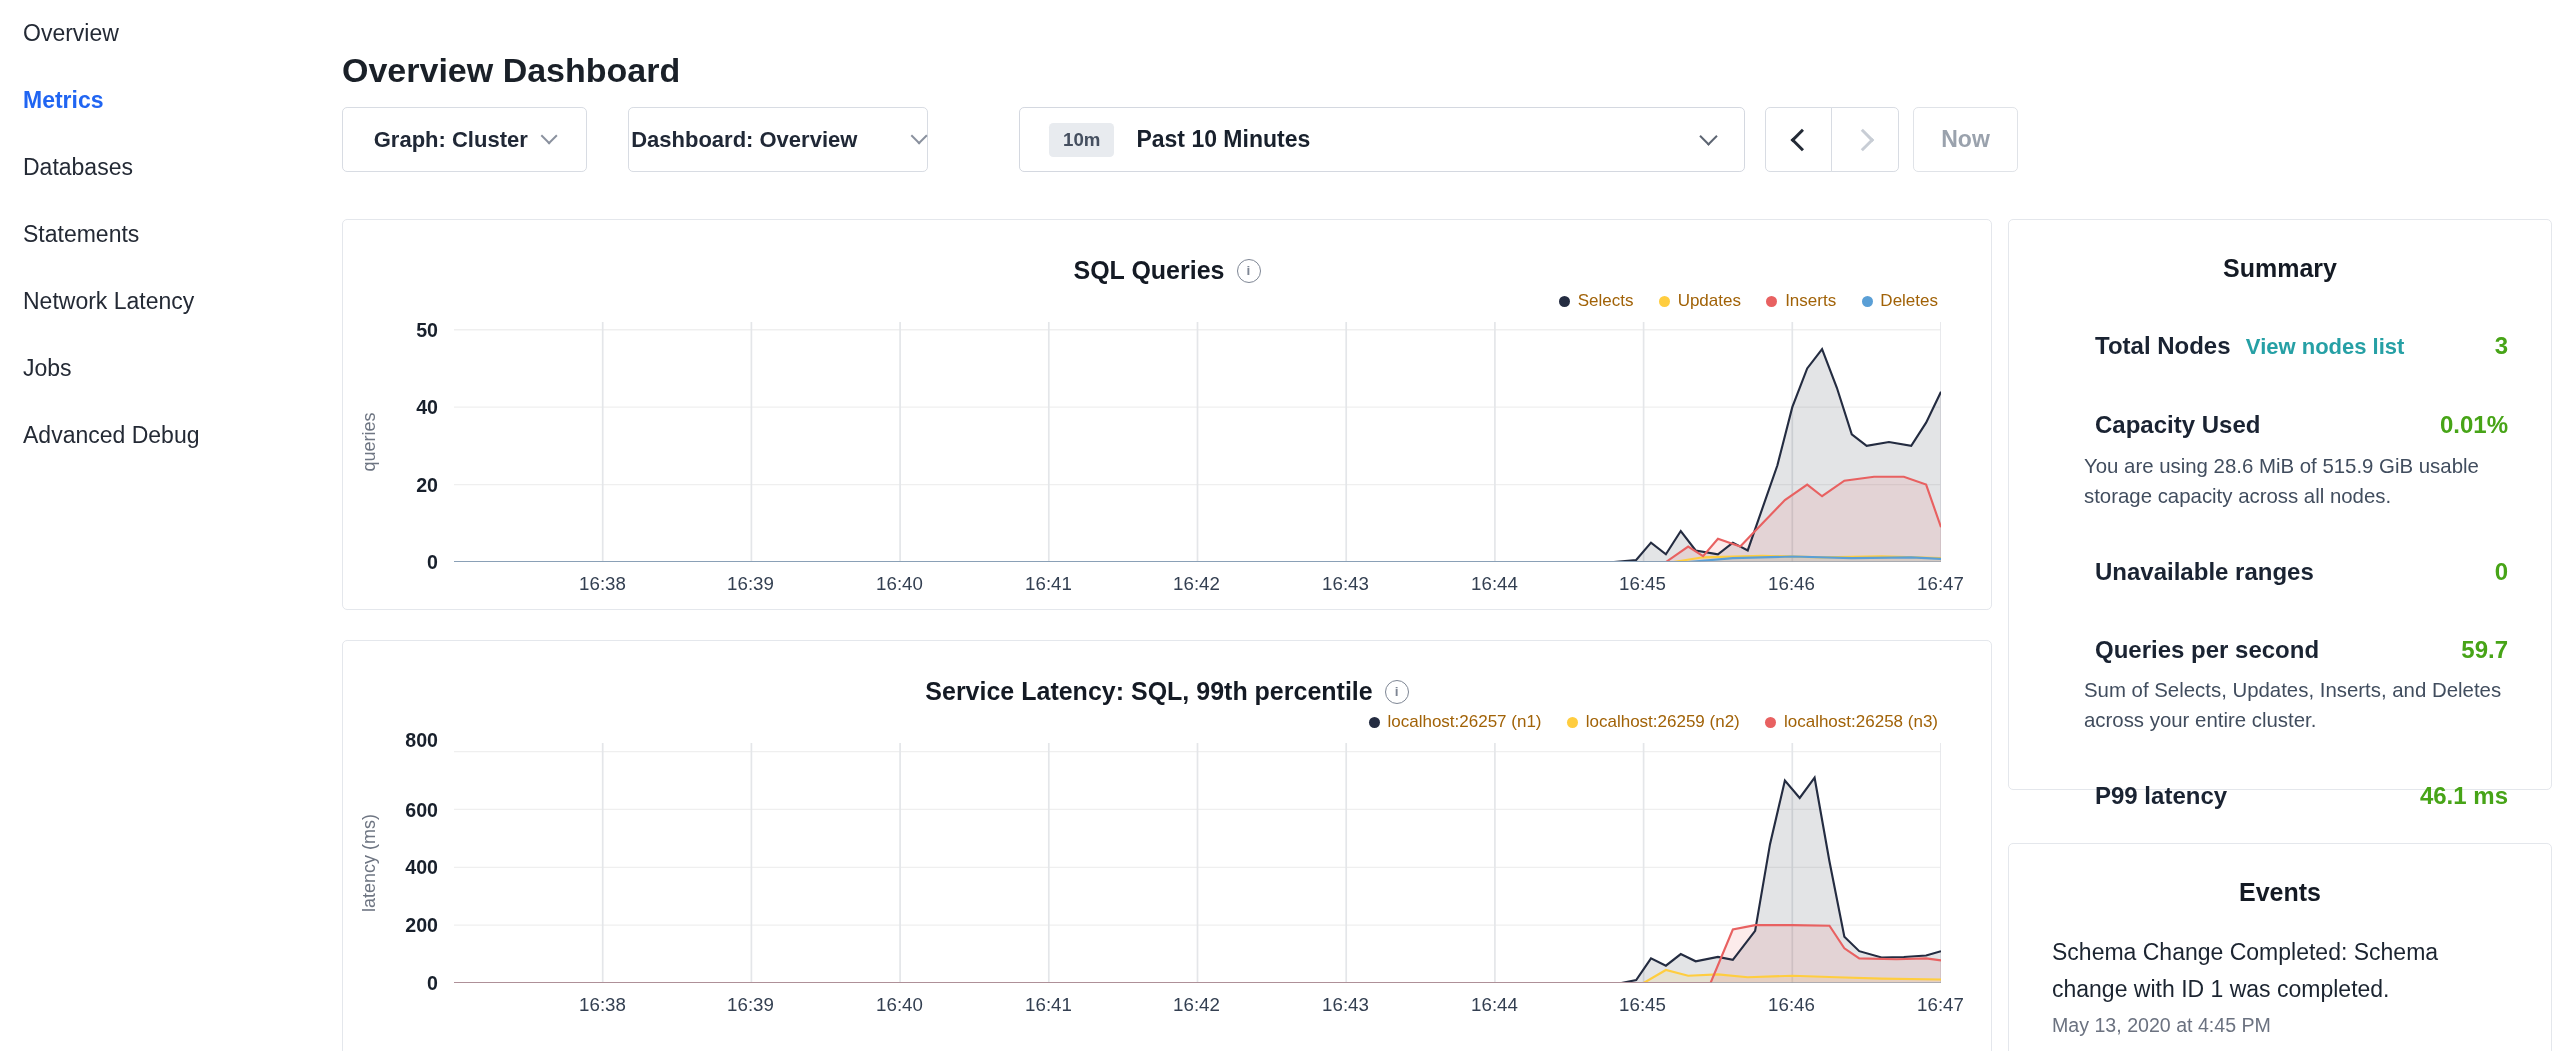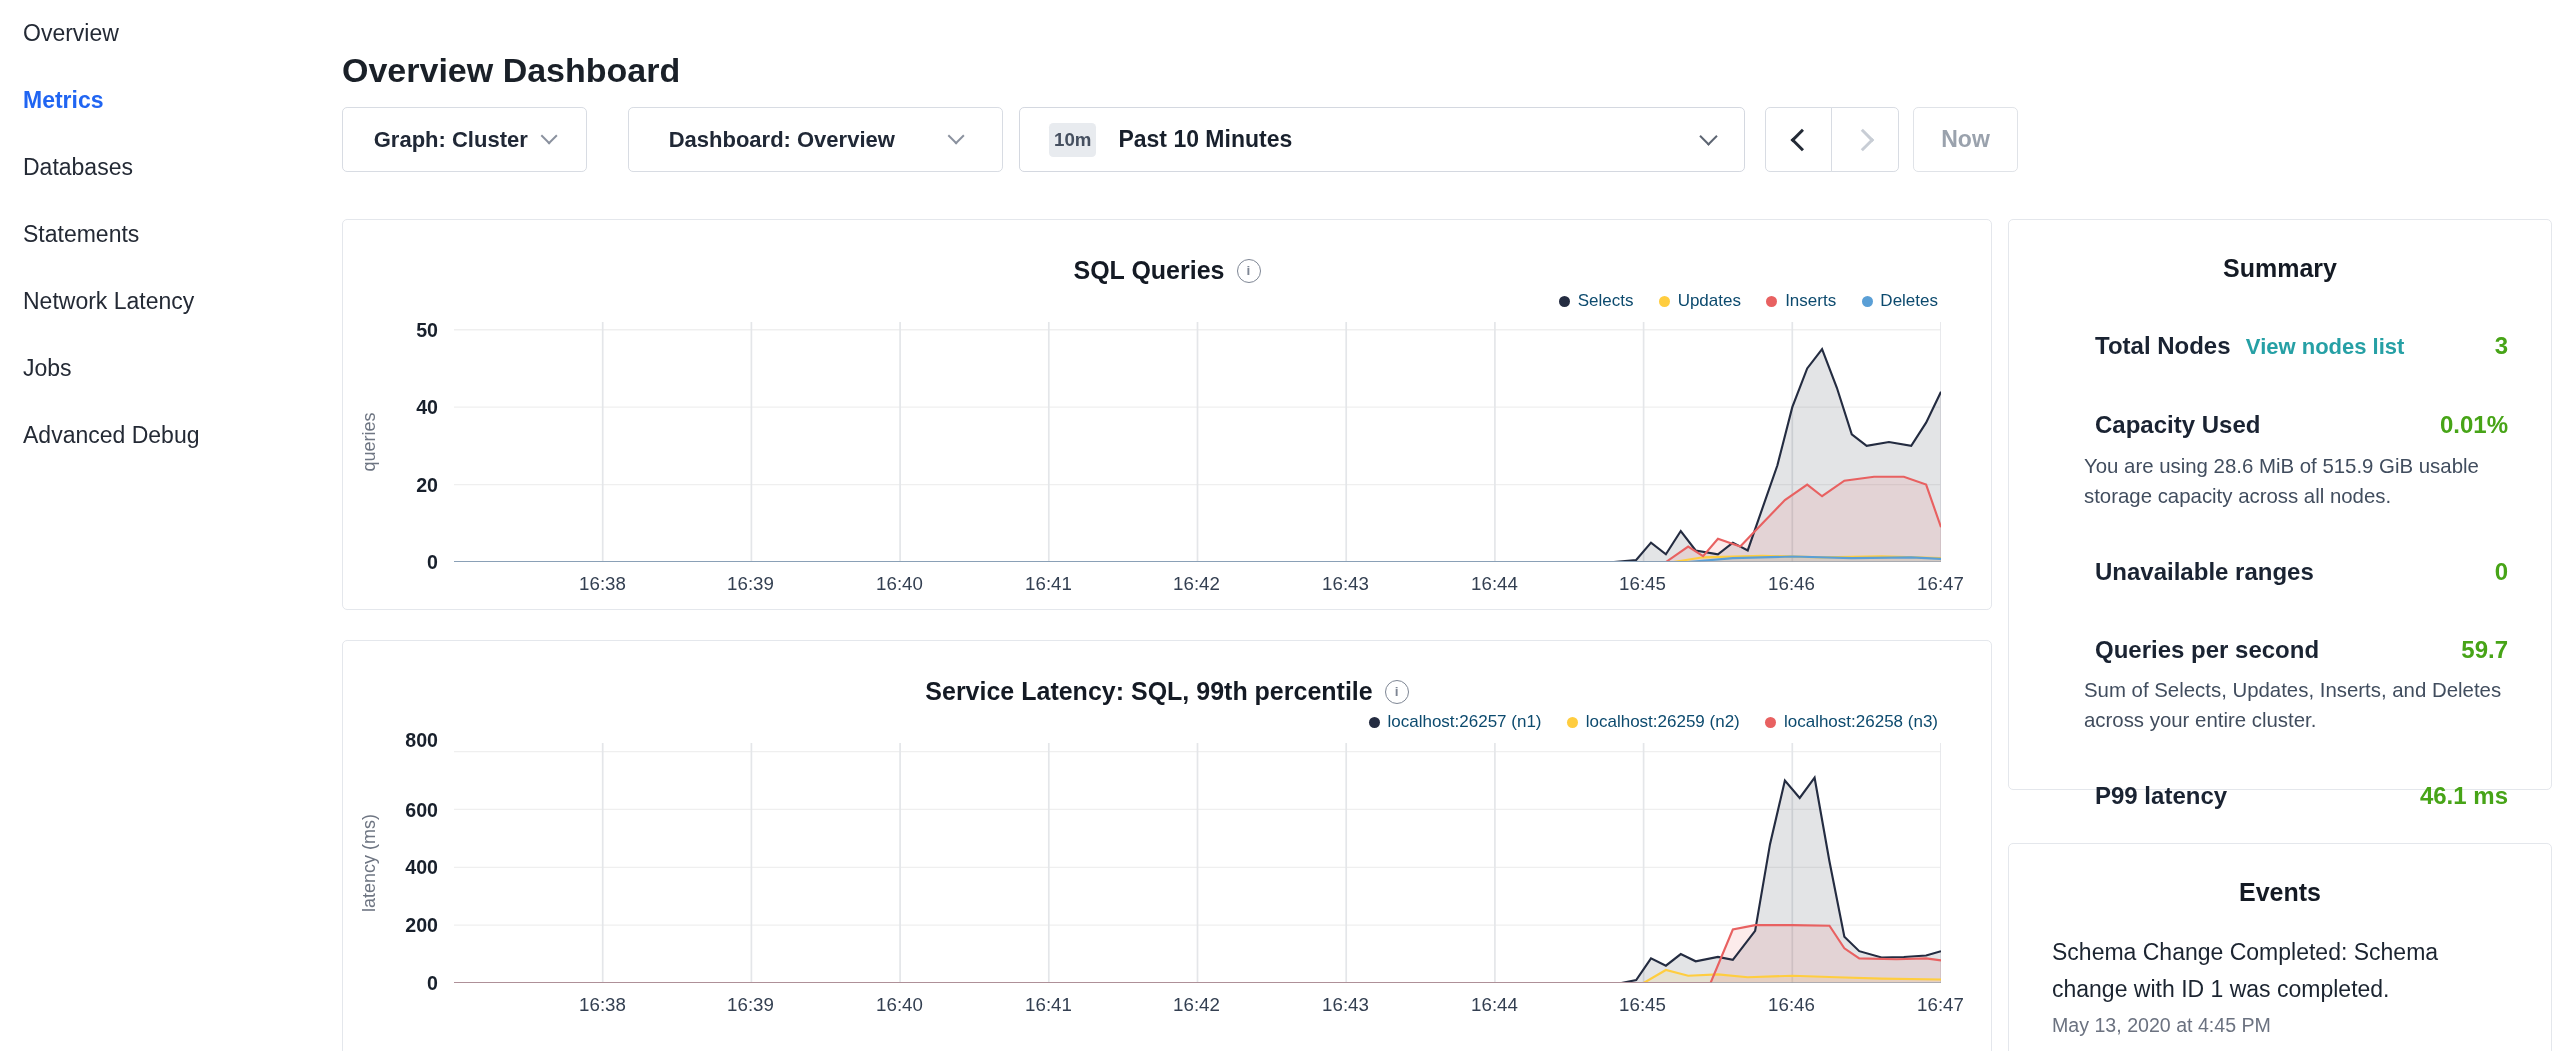--- a/index.html
+++ b/index.html
@@ -13,21 +13,21 @@
 
   
   .page-title{position:absolute;left:342px;top:25.5px;font-size:34px;line-height:44px;font-weight:600;color:#1a2028;}
   .toolbar{position:absolute;left:342px;top:107px;height:65px;width:2041px;}
   .tb-btn{position:absolute;top:0;height:65px;box-sizing:border-box;background:#fff;border:1.7px solid #d8dce3;border-radius:5.1px;
           display:flex;align-items:center;justify-content:center;font-size:22px;font-weight:600;color:#202836;cursor:pointer;}
   .chev-down{display:inline-block;width:10.2px;height:10.2px;border-right:2.1px solid #8a919e;border-bottom:2.1px solid #8a919e;
              transform:rotate(45deg);margin-left:15.3px;margin-top:-6.8px;}
   .time-picker{position:absolute;left:677px;top:0;width:726px;height:65px;box-sizing:border-box;background:#fff;
                border:1.7px solid #d4d8e0;border-radius:5.1px;display:flex;align-items:center;padding:0 29px;cursor:pointer;}
-  .time-badge{background:#e8ebef;border-radius:4.3px;padding:6px 5px;font-size:18.7px;font-weight:700;color:#454f5f;}
+  .time-badge{background:#e8ebef;border-radius:4.3px;padding:6px 14px;font-size:18.7px;font-weight:700;color:#454f5f;}
   .time-label{margin-left:22px;font-size:23px;font-weight:700;color:#18202c;}
   .time-picker .chev-down{margin-left:auto;width:11px;height:11px;border-color:#5d6572;}
   .nav-group{position:absolute;left:1423px;top:0;display:flex;}
   .range-btn{width:68px;height:65px;box-sizing:border-box;background:#fff;border:1.7px solid #d8dce3;
              display:flex;align-items:center;justify-content:center;cursor:pointer;}
   .range-btn.prev{border-radius:5.1px 0 0 5.1px;}
   .range-btn.next{border-radius:0 5.1px 5.1px 0;margin-left:-1.7px;}
   .arr{display:inline-block;width:12.8px;height:12.8px;}
   .arr-left{border-left:3px solid #232a36;border-bottom:3px solid #232a36;transform:rotate(45deg);margin-left:5.1px;}
   .arr-right{border-right:3px solid #c8cdd5;border-top:3px solid #c8cdd5;transform:rotate(45deg);margin-right:5.1px;}
@@ -42,21 +42,21 @@
   .summary-card{left:2008px;top:219px;width:544px;height:571px;}
   .events-card{left:2008px;top:843px;width:544px;height:255px;}
 
   
   .chart-card{overflow:hidden;}
   .chart-title-row{position:absolute;top:36px;left:0;right:0;text-align:center;}
   .chart-title{font-size:25px;font-weight:700;color:#141a24;vertical-align:middle;}
   .info-icon{display:inline-flex;align-items:center;justify-content:center;width:22px;height:22px;border:1.7px solid #7e8694;
              border-radius:50%;color:#7e8694;font-size:13.6px;font-weight:600;margin-left:12px;vertical-align:middle;cursor:pointer;}
   .legend{position:absolute;top:71px;right:53px;display:flex;gap:25.5px;align-items:center;}
-  .legend-item{display:inline-flex;align-items:center;font-size:17px;color:#0c4a6e;cursor:pointer;}
+  .legend-item{display:inline-flex;align-items:center;font-size:17px;color:#a16207;cursor:pointer;}
   .legend-item .dot{width:11px;height:11px;border-radius:50%;margin-right:7.7px;display:inline-block;}
   .ylab{position:absolute;left:25.5px;top:222px;transform:translate(-50%,-50%) rotate(180deg);writing-mode:vertical-rl;
         font-size:18px;color:#6e7582;}
   .yaxis,.xaxis{position:absolute;inset:0;pointer-events:none;}
   .ytick{position:absolute;left:17px;width:78px;text-align:right;font-size:19.6px;font-weight:700;color:#18202c;line-height:24px;}
   .xtick{position:absolute;top:352px;width:85px;text-align:center;font-size:18.7px;color:#333f51;line-height:24px;}
   .plot{position:absolute;left:111px;top:102px;width:1487px;height:240px;}
   .plot svg{display:block;width:100%;height:100%;}
 
   
@@ -91,21 +91,21 @@
     <div class="nav-item">Advanced Debug</div>
   </nav>
 
   <h1 class="page-title">Overview Dashboard</h1>
 
   <div class="toolbar">
     <div class="tb-btn" style="left:0;width:245px;">
       <span>Graph: Cluster</span>
       <span class="chev-down"></span>
     </div>
-    <div class="tb-btn" style="left:286px;width:375px;gap:40px;">
+    <div class="tb-btn" style="left:286px;width:300px;gap:40px;">
       <span>Dashboard: Overview</span>
       <span class="chev-down"></span>
     </div>
     <div class="time-picker">
       <span class="time-badge">10m</span>
       <span class="time-label">Past 10 Minutes</span>
       <span class="chev-down"></span>
     </div>
     <div class="nav-group">
       <div class="range-btn prev">

